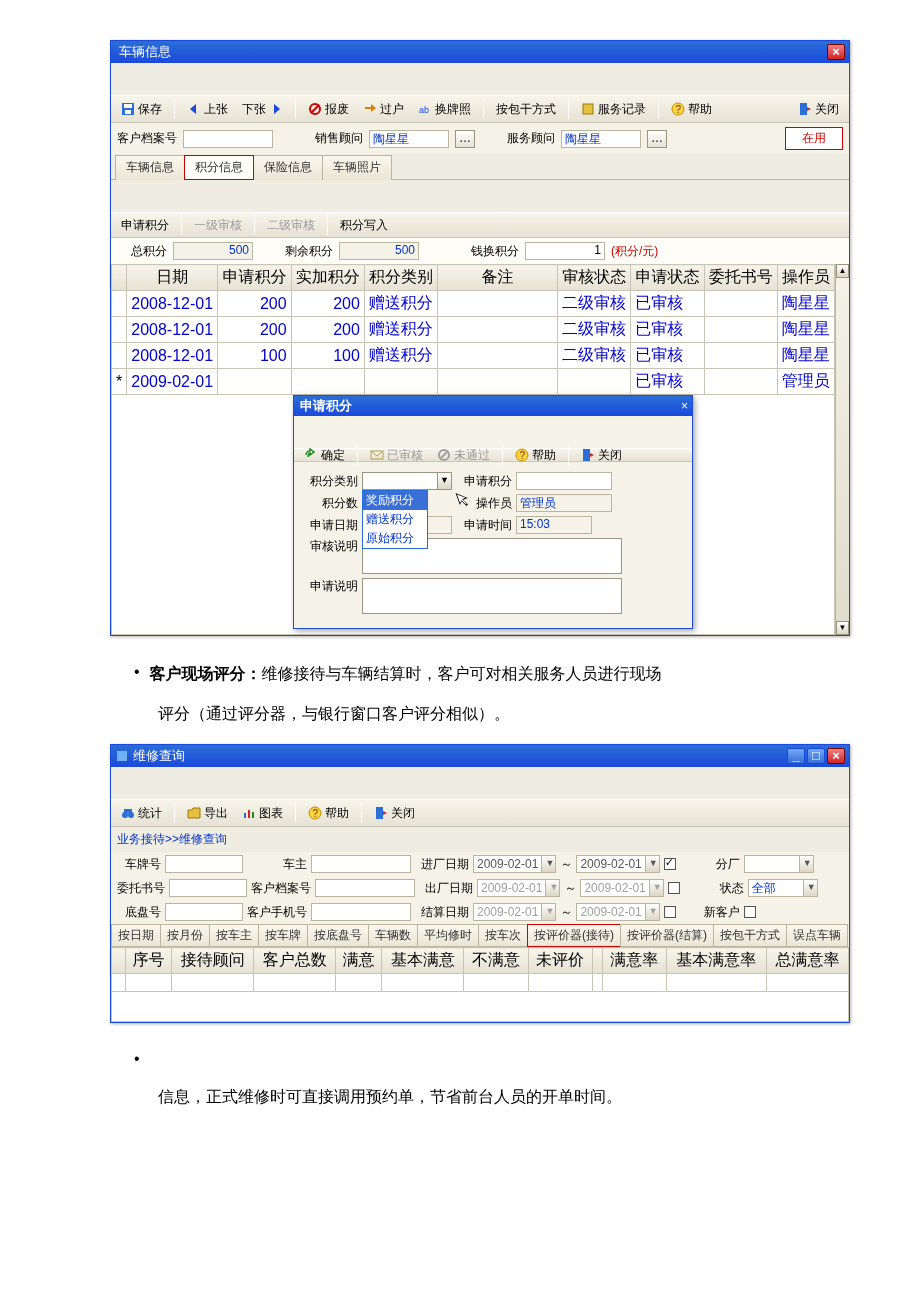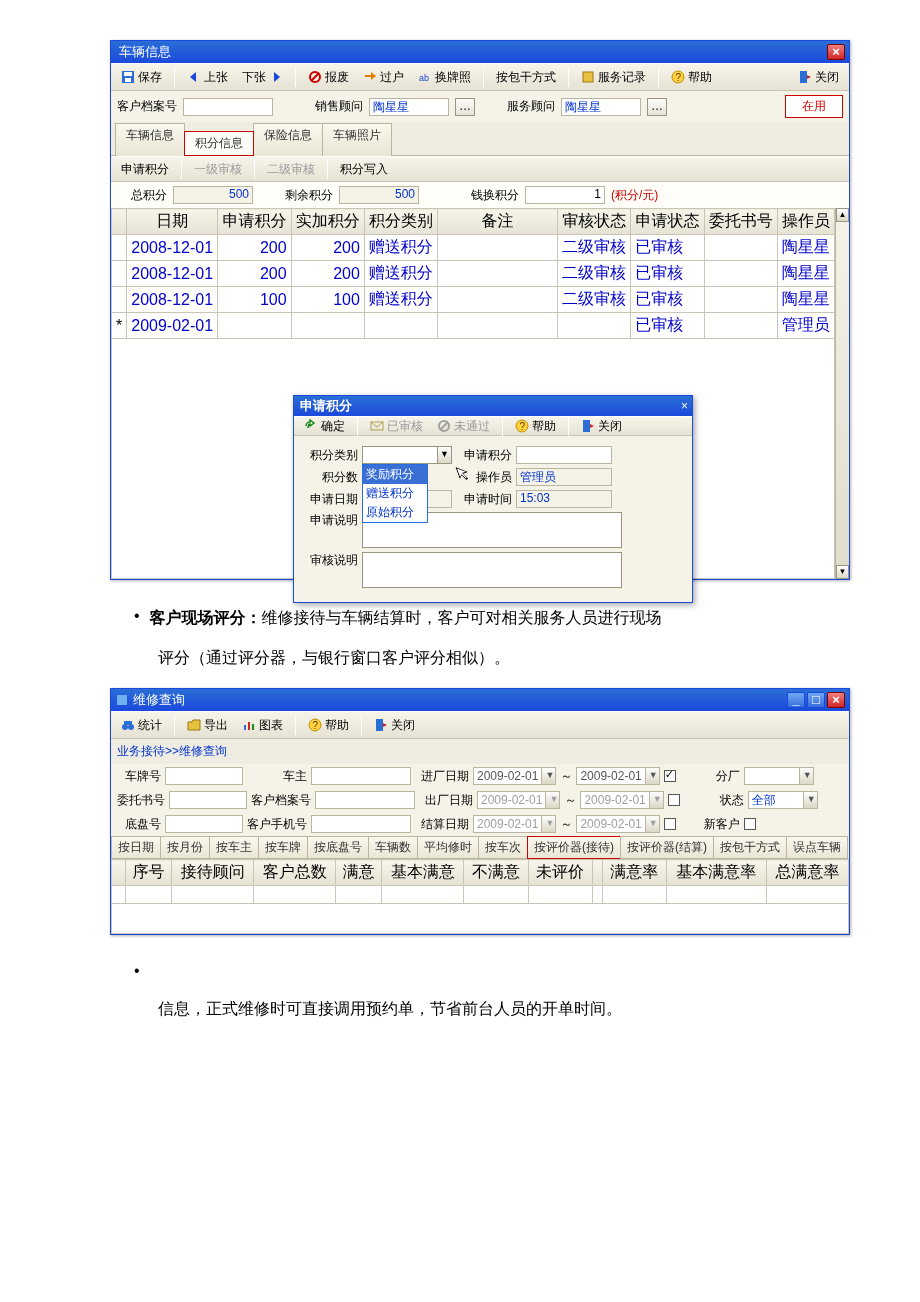--- a/index.html
+++ b/index.html
@@ -44,20 +44,21 @@
   }
   
   .toolbar {
     height: 28px;
     background: linear-gradient(#f7f4ea,#e6e2d4);
     border-top:1px solid #fff;
     border-bottom:1px solid #c9c5b6;
     display:flex; align-items:center;
     padding:0 4px; gap:2px;
     font-size:12px;
+    margin-top:32px;
   }
   .tb-btn {
     padding:2px 6px;
     display:flex; align-items:center; gap:3px;
     color:#000;
   }
   .tb-sep {
     width:1px; height:20px;
     background:#c9c5b6; margin:0 4px;
     border-right:1px solid #fff;
@@ -94,21 +95,21 @@
   .tab {
     padding:3px 10px;
     border:1px solid #b9b59e;
     border-bottom:none;
     background:linear-gradient(#faf7ed,#eae6d6);
     margin-right:-1px;
     position:relative; top:1px;
     color:#333;
   }
   .tab.active { background:#fefdf8; font-weight:normal; z-index:2; }
-  .tab.hl { border:1px solid #c00;margin-top:8px; }
+  .tab.hl { border:1px solid #c00; }
   .tabstrip-underline { height:1px; background:#b9b59e; }
   
   table.grid {
     width:100%; border-collapse:collapse;
     background:#fff; font-size:16px;
   }
   table.grid th, table.grid td {
     border:1px solid #c9c5b6;
     padding:2px 4px; height:18px;
     white-space:nowrap;
@@ -423,21 +424,21 @@
       <div style="position:absolute;bottom:0;width:100%;height:14px;border:1px solid #9a9580;background:linear-gradient(#fdfdfd,#dcd8c6);text-align:center;font-size:8px;line-height:12px">▼</div>
     </div>
   </div>
 </div>
 
 <div class="dialog">
   <div class="dtitle">
     <span class="t">申请积分</span>
     <span class="winbtn">×</span>
   </div>
-  <div class="toolbar" style="height:20px">
+  <div class="toolbar" style="height:14px">
     <div class="tb-btn">
       <svg class="ico icon-svg" viewBox="0 0 14 14">
             <path d="M2 7 C2 3 6 3 6 3 L6 1 L10 4 L6 7 L6 5 C4 5 4 7 4 9" fill="none" stroke="#1b8a1b" stroke-width="1.5"></path>
           </svg>
       <span>确定</span>
     </div>
     <div class="tb-sep"></div>
     <div class="tb-btn disabled">
       <svg class="ico icon-svg" viewBox="0 0 14 14">
             <rect x="1" y="3" width="12" height="8" fill="none" stroke="#b0a050"></rect>
@@ -491,28 +492,28 @@
     <div class="row">
       <span class="lbl">积分数</span>
       <div style="width:90px"></div>
       <span class="lbl2">操作员</span>
       <span class="field ro" style="width:96px">管理员</span>
     </div>
     <div class="row">
       <span class="lbl">申请日期</span>
       <span class="field ro" style="width:90px">2009-02-01</span>
       <span class="lbl2">申请时间</span>
-      <span class="field ro" style="width:96px">15:03</span>
+      <span class="field ro" style="width:76px">15:03</span>
+    </div>
+    <div class="row" style="align-items:flex-start">
+      <span class="lbl">审核说明</span>
+      <div class="textarea"></div>
     </div>
     <div class="row" style="align-items:flex-start">
       <span class="lbl">申请说明</span>
-      <div class="textarea"></div>
-    </div>
-    <div class="row" style="align-items:flex-start">
-      <span class="lbl">审核说明</span>
       <div class="textarea"></div>
     </div>
   </div>
 </div>
 </div>
 
 <div class="bullet">
   <span class="dot">•</span>
   <div>
     <span class="hd">客户现场评分：</span><span class="body">维修接待与车辆结算时，客户可对相关服务人员进行现场</span>

